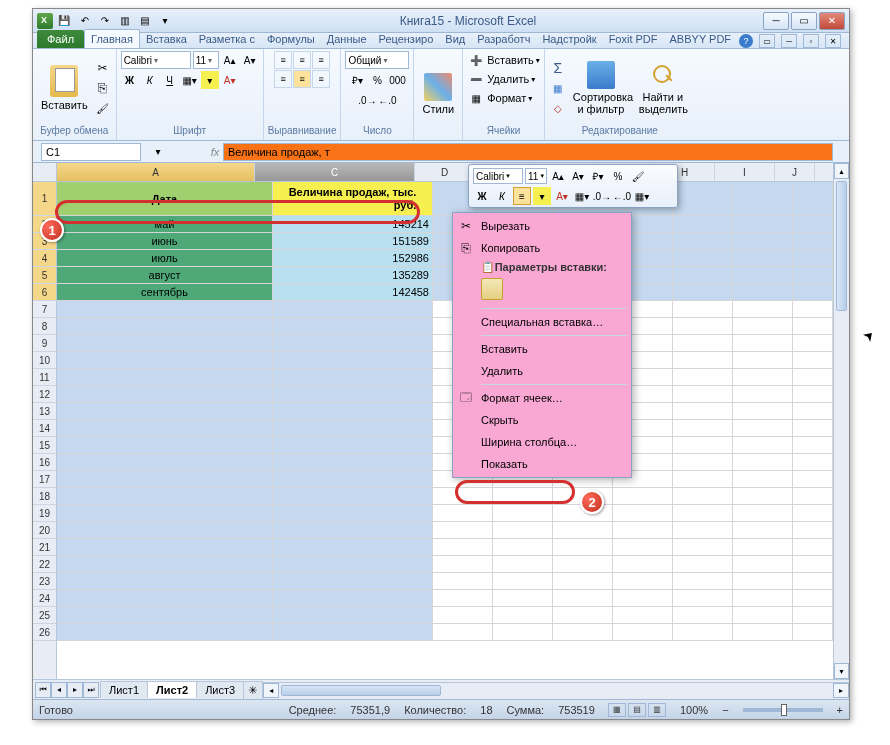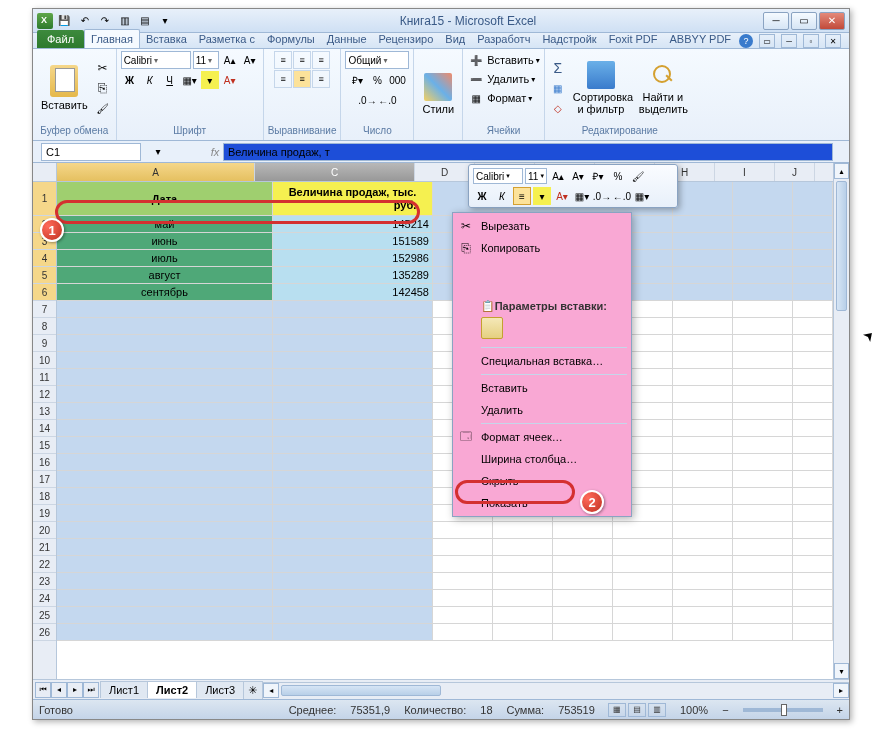--- a/index.html
+++ b/index.html
@@ -41,21 +41,21 @@
 .paste-ico { width: 28px; height: 32px; background: linear-gradient(#f5d78a,#e5b84a); border-radius: 3px; position: relative; }
 .paste-ico::after { content: ""; position: absolute; top: 3px; left: 5px; width: 18px; height: 22px; background: #fff; border: 1px solid #999; }
 .scissors::before { content: "✂"; font-size: 12px; }
 .copy::before { content: "⎘"; font-size: 12px; }
 .brush::before { content: "🖌"; font-size: 10px; }
 
 
 .fbar { height: 22px; background: #e8f0fa; border-bottom: 1px solid #9fb8d6; display: flex; align-items: center; }
 .namebox { width: 100px; margin: 0 8px; background: #fff; border: 1px solid #9fb8d6; padding: 1px 4px; font-size: 11px; height: 18px; }
 .fbar-sep { width: 16px; display: flex; justify-content: center; color: #888; font-style: italic; }
-.fbar-input { flex: 1; background: #1d4ed8; border: 1px solid #9fb8d6; padding: 1px 4px; font-size: 11px; margin-right: 16px; height: 18px; }
+.fbar-input { flex: 1; background: #f97316; border: 1px solid #9fb8d6; padding: 1px 4px; font-size: 11px; margin-right: 16px; height: 18px; }
 
 
 .grid-wrap { flex: 1; display: flex; overflow: hidden; position: relative; background: #fff; }
 .rownums { width: 24px; background: #e8edf5; border-right: 1px solid #b6c7db; }
 .corner { height: 19px; border-bottom: 1px solid #b6c7db; background: #e8edf5; }
 .rh { height: 17px; border-bottom: 1px solid #ccd6e3; text-align: center; font-size: 10px; color: #333; display: flex; align-items: center; justify-content: center; }
 .rh.sel { background: #f5d78a; }
 .cols-body { flex: 1; overflow: hidden; display: flex; flex-direction: column; }
 .colhdrs { height: 19px; display: flex; background: #e8edf5; border-bottom: 1px solid #b6c7db; }
 .ch { border-right: 1px solid #ccd6e3; text-align: center; font-size: 10px; color: #333; display: flex; align-items: center; justify-content: center; }
@@ -86,21 +86,21 @@
 .m-btn { width: 18px; height: 18px; display: flex; align-items: center; justify-content: center; font-size: 10px; border: 1px solid transparent; }
 .m-btn.on { background: #fce29a; border: 1px solid #d4a030; }
 .m-dd { background: #fff; border: 1px solid #9fb8d6; height: 16px; padding: 0 2px; font-size: 10px; display: flex; align-items: center; }
 .m-dd::after { content: "▾"; margin-left: 2px; font-size: 7px; }
 
 
 .ctx { position: absolute; left: 452px; top: 212px; width: 180px; background: #f9a8d4; border: 1px solid #8aa3c2; box-shadow: 2px 2px 8px rgba(0,0,0,.3); z-index: 45; padding: 2px 0; }
 .ctx-item { display: flex; align-items: center; height: 22px; padding: 0 6px 0 28px; position: relative; font-size: 11px; cursor: pointer; }
 .ctx-item .cico { position: absolute; left: 4px; width: 18px; height: 18px; display: flex; align-items: center; justify-content: center; font-size: 11px; }
 .ctx-sep { height: 1px; background: #c5d6ea; margin: 2px 4px 2px 28px; }
-.ctx-hdr { padding: 2px 6px 2px 28px; font-size: 11px; font-weight: bold; color: #333; margin-top: 39px; }
+.ctx-hdr { padding: 2px 6px 2px 28px; font-size: 11px; font-weight: bold; color: #333; }
 .paste-opt { padding: 2px 6px 4px 28px; }
 .paste-opt-btn { width: 22px; height: 22px; background: linear-gradient(#f5e8b8,#e5d080); border: 1px solid #c4a030; border-radius: 2px; display: inline-block; }
 
 
 .sheet-tabs { height: 20px; background: #e8edf5; border-top: 1px solid #b6c7db; display: flex; align-items: center; font-size: 10px; }
 .sht-nav { display: flex; gap: 0; padding: 0 2px; }
 .sht-nav span { width: 16px; height: 16px; border: 1px solid #9fb8d6; display: flex; align-items: center; justify-content: center; font-size: 8px; }
 .sht { padding: 2px 8px; border: 1px solid #b6c7db; border-bottom: none; background: #e0e8f2; margin-left: -1px; }
 .sht.active { background: #fff; font-weight: bold; }
 .statusbar { height: 20px; background: linear-gradient(#dce6f1,#c4d4e8); border-top: 1px solid #9fb8d6; display: flex; align-items: center; font-size: 10px; padding: 0 6px; gap: 14px; color: #333; }
@@ -732,24 +732,24 @@
     </div>
   <div class="ctx-item">
       <span>Удалить</span>
     </div>
   <div class="ctx-sep"></div>
   <div class="ctx-item">
       <span class="cico">🗔</span>
       <span>Формат ячеек…</span>
     </div>
   <div class="ctx-item">
+      <span>Скрыть</span>
+    </div>
+  <div class="ctx-item">
       <span>Ширина столбца…</span>
-    </div>
-  <div class="ctx-item">
-      <span>Скрыть</span>
     </div>
   <div class="ctx-item">
       <span>Показать</span>
     </div>
 </div>
 
 <div class="col-annot"></div>
 <div class="badge badge1">1</div>
 <div class="show-annot"></div>
 <div class="badge badge2">2</div>

